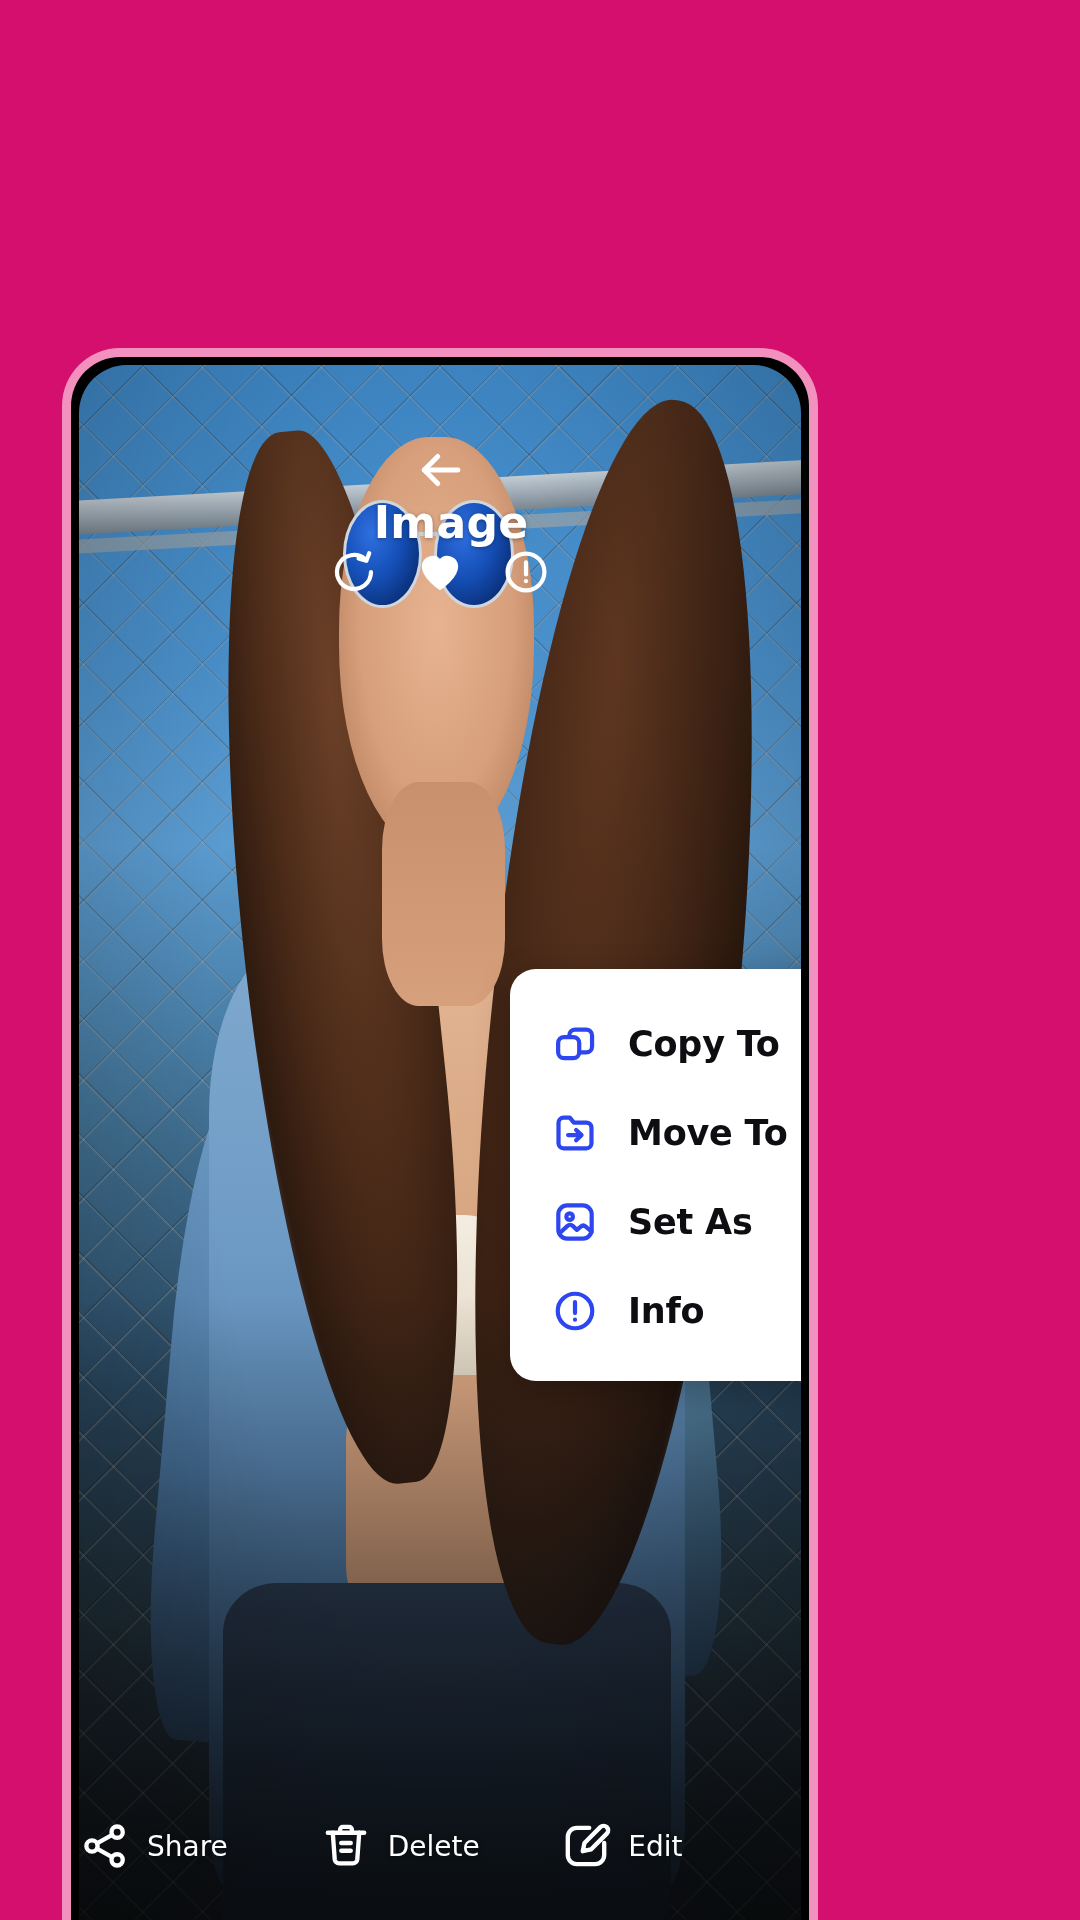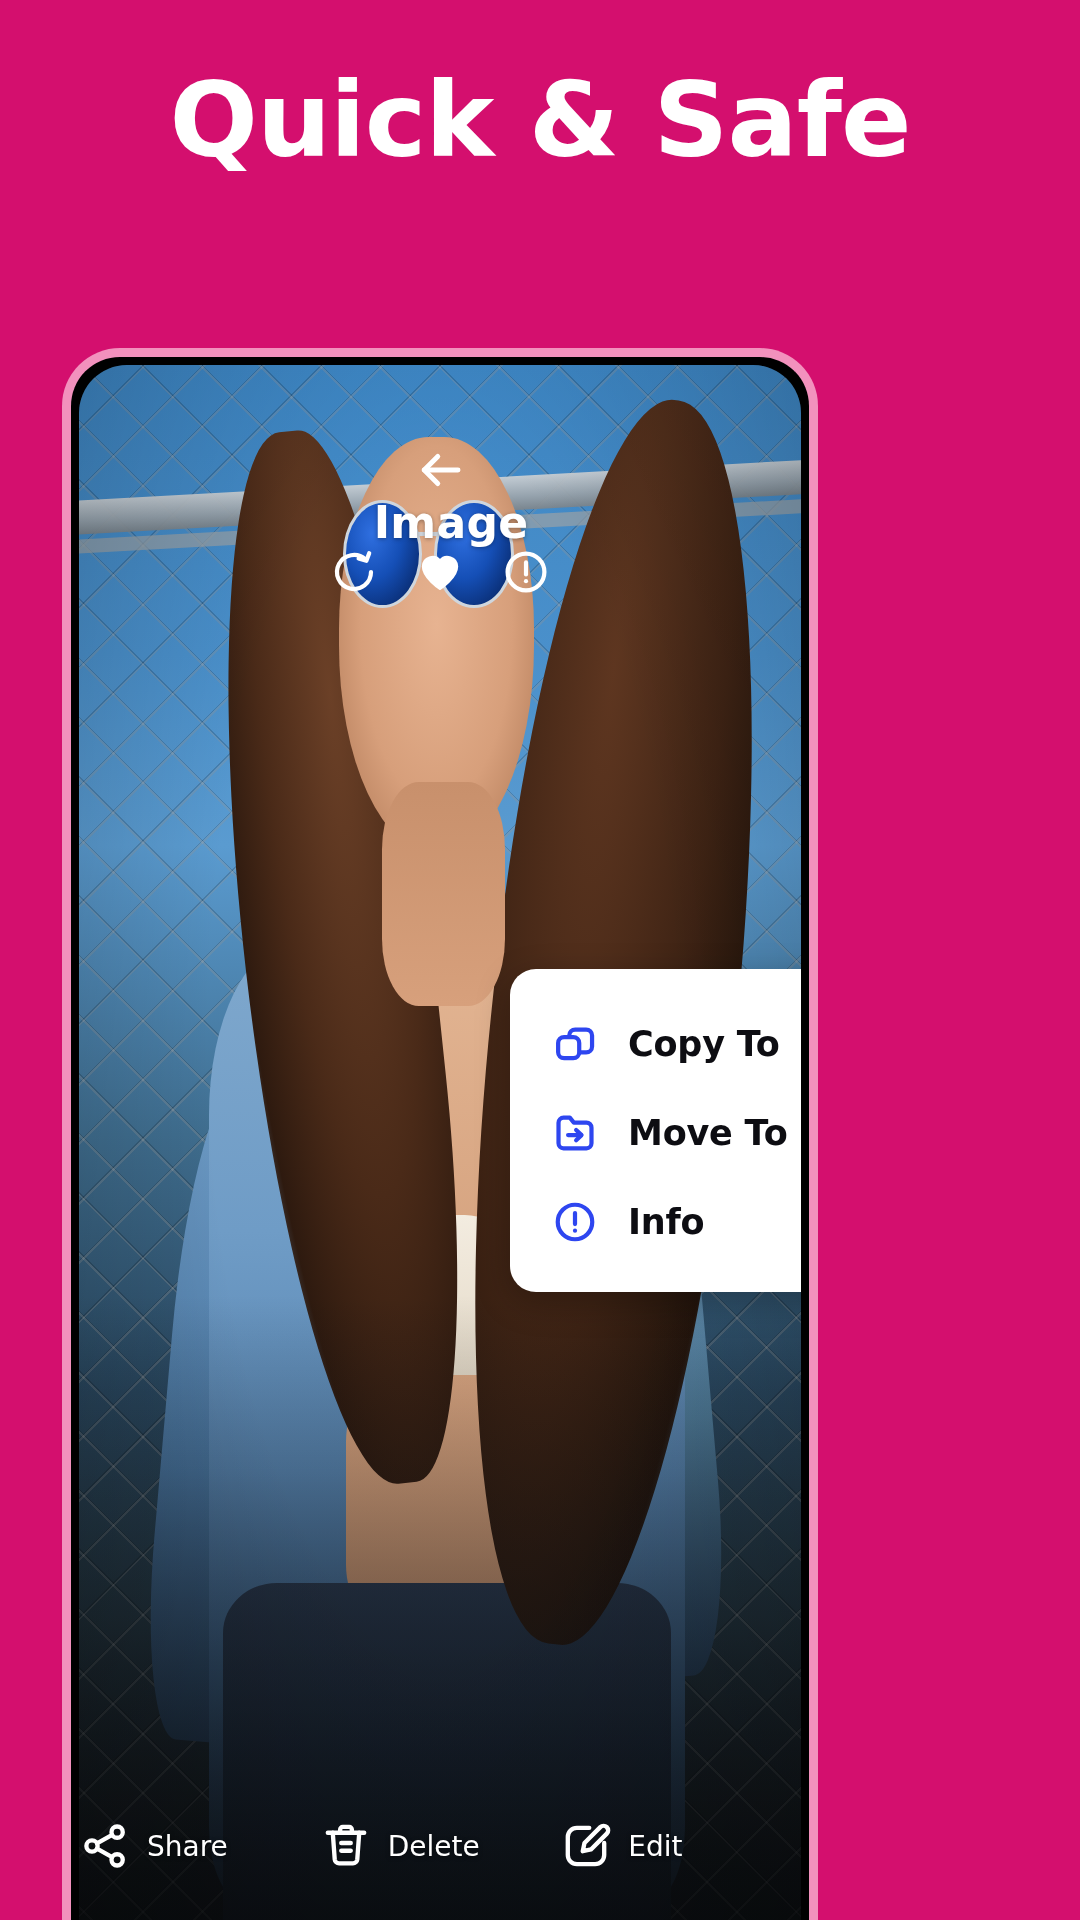--- a/index.html
+++ b/index.html
@@ -184,21 +184,20 @@
     color:#ffffff;font-size:28px;font-family:"DejaVu Sans",sans-serif;
     text-shadow:0 1px 4px rgba(0,0,0,.5);
   }
 </style>
 </head>
 <body>
 
 <div class="promo-bg"></div>
 
 <div class="headline">
-  <span class="l2">Quick &amp; Safe</span>
 </div>
 
 <div class="phone-frame">
   <div class="phone-screen">
 
     <div class="photo">
       <div class="sky"></div>
       <div class="fence"></div>
       <div class="rail"></div>
       <div class="rail2"></div>
@@ -268,20 +267,30 @@
           <svg viewBox="0 0 24 24" width="46" height="46" fill="none" stroke="#2e46f0" stroke-width="2.2" stroke-linecap="round" stroke-linejoin="round">
             <path d="M3.4 6.6a2.6 2.6 0 0 1 2.6-2.6h3.3l2.1 2.6h6.6a2.6 2.6 0 0 1 2.6 2.6v8.2a2.6 2.6 0 0 1-2.6 2.6H6a2.6 2.6 0 0 1-2.6-2.6z"></path>
             <line x1="8.4" y1="13.1" x2="15.2" y2="13.1"></line>
             <polyline points="12.6,10.4 15.4,13.1 12.6,15.8"></polyline>
           </svg>
         </span>
         <span class="menu-label">Move To</span>
       </div>
 
 
+      <div class="menu-item">
+        <span class="menu-icon">
+          <svg viewBox="0 0 24 24" width="46" height="46" fill="none" stroke="#2e46f0" stroke-width="2.2" stroke-linecap="round" stroke-linejoin="round">
+            <rect x="3.3" y="3.3" width="17.4" height="17.4" rx="4.6"></rect>
+            <circle cx="9.2" cy="9.2" r="1.7"></circle>
+            <path d="M4.2 17.6l3.9-3.6a2 2 0 0 1 2.7 0l2.2 2.1 2-1.7a2 2 0 0 1 2.6 0l3.1 2.7"></path>
+          </svg>
+        </span>
+        <span class="menu-label">Set As</span>
+      </div>
 
       <div class="menu-item">
         <span class="menu-icon">
           <svg viewBox="0 0 24 24" width="46" height="46" fill="none" stroke="#2e46f0" stroke-width="2.2" stroke-linecap="round">
             <circle cx="12" cy="12" r="9"></circle>
               <line x1="12" y1="7.3" x2="12" y2="13.1"></line>
             <circle cx="12" cy="16.5" r="1.1" fill="#2e46f0" stroke="none"></circle>
           </svg>
         </span>
         <span class="menu-label">Info</span>

